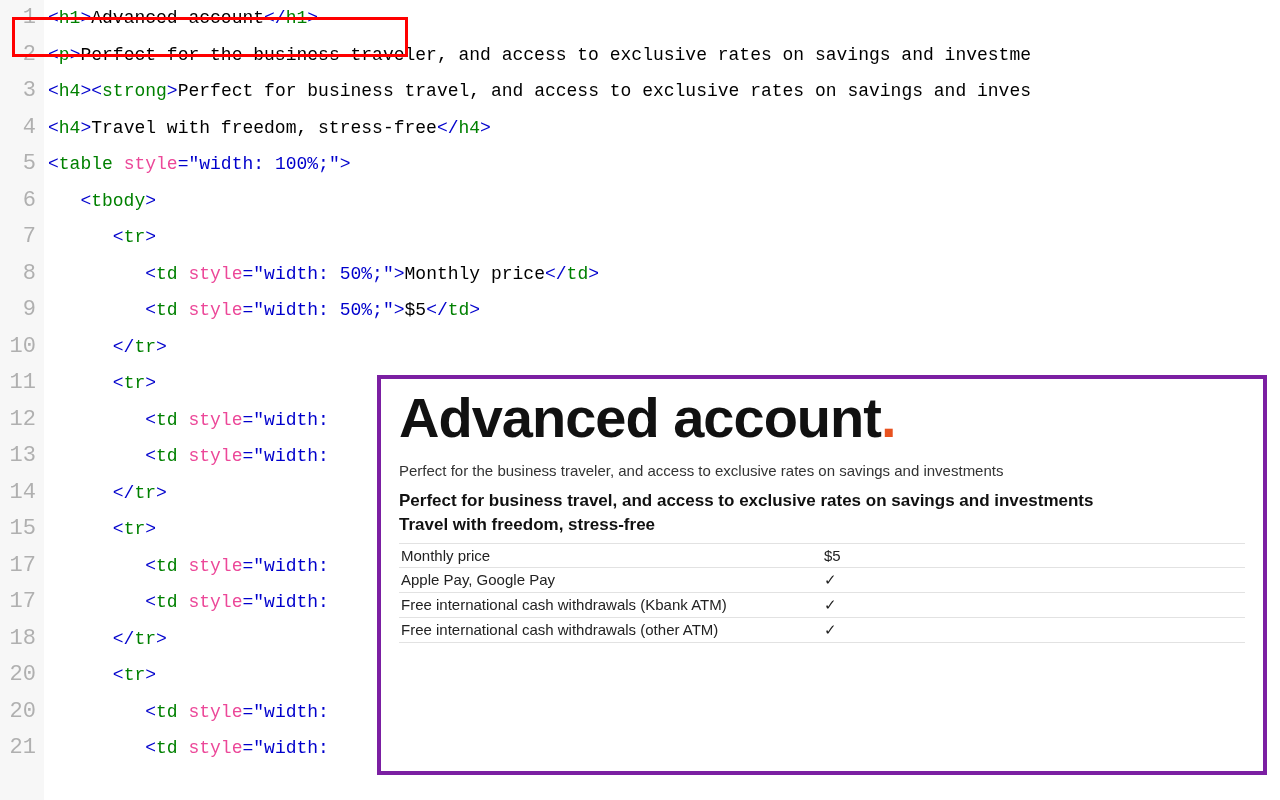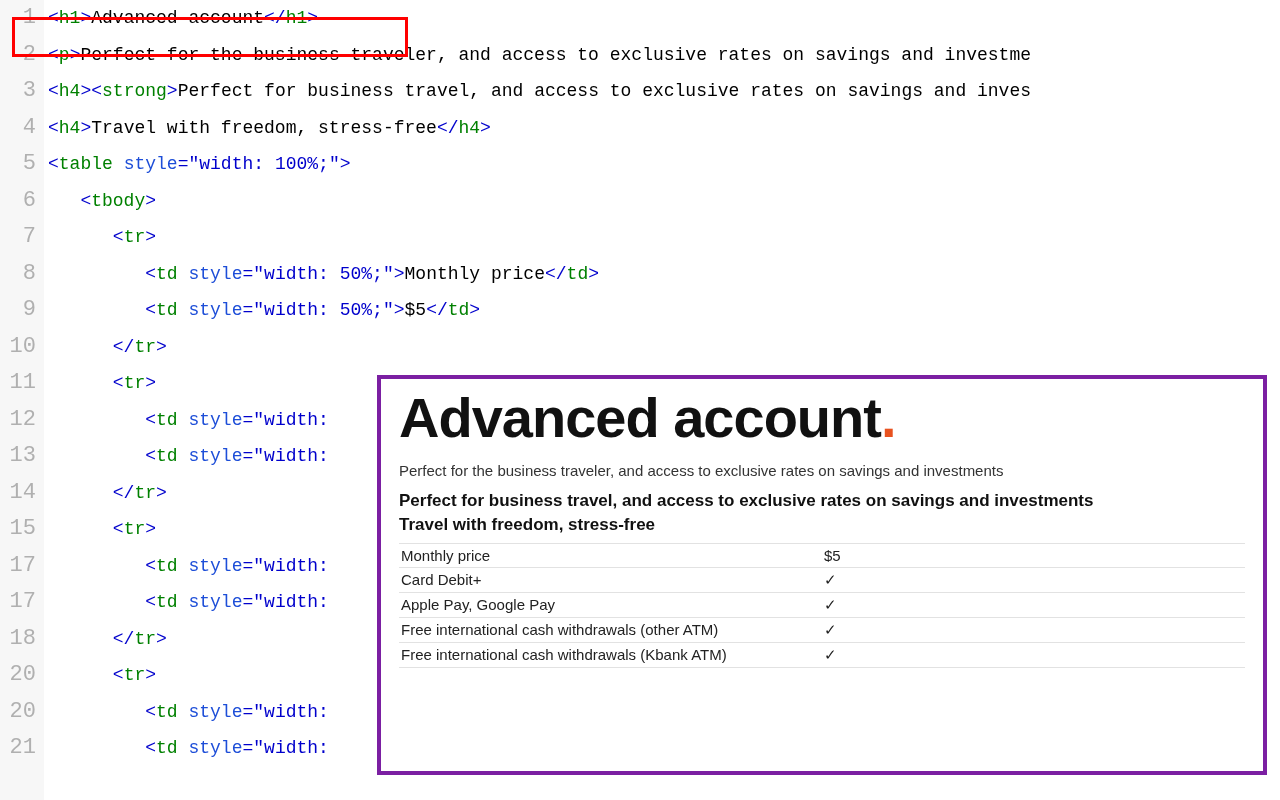--- a/index.html
+++ b/index.html
@@ -41,21 +41,21 @@
       color: #000000;
       white-space: pre;
       overflow: hidden;
       position: relative;
     }
     .code-line {
       height: 36.5px;
       padding-left: 4px;
     }
     .t-tag { color: #008000; }
-    .t-attr { color: #1d4ed8; }
+    .t-attr { color: #ec4899; }
     .t-punct { color: #0000cc; }
     .t-str { color: #0000cc; }
     .t-text { color: #000000; }
 
     .red-box {
       position: absolute;
       border: 3px solid #ff0000;
       top: 17px;
       left: 12px;
       width: 396px;
@@ -162,30 +162,26 @@
   <p class="lead">Perfect for the business traveler, and access to exclusive rates on savings and investments</p>
   <p class="sub1">Perfect for business travel, and access to exclusive rates on savings and investments</p>
   <p class="sub2">Travel with freedom, stress-free</p>
   <table class="preview-table">
     <tbody id="preview-rows">
         <tr>
           <td>Monthly price</td>
           <td>$5</td>
         </tr>
         <tr>
-          <td>Card Debit+</td>
-          <td>✓</td>
-        </tr>
-        <tr>
           <td>Apple Pay, Google Pay</td>
           <td>✓</td>
         </tr>
         <tr>
-          <td>Free international cash withdrawals (other ATM)</td>
+          <td>Free international cash withdrawals (Kbank ATM)</td>
           <td>✓</td>
         </tr>
         <tr>
-          <td>Free international cash withdrawals (Kbank ATM)</td>
+          <td>Free international cash withdrawals (other ATM)</td>
           <td>✓</td>
         </tr>
       </tbody>
   </table>
 </div>
 
 </body></html>

